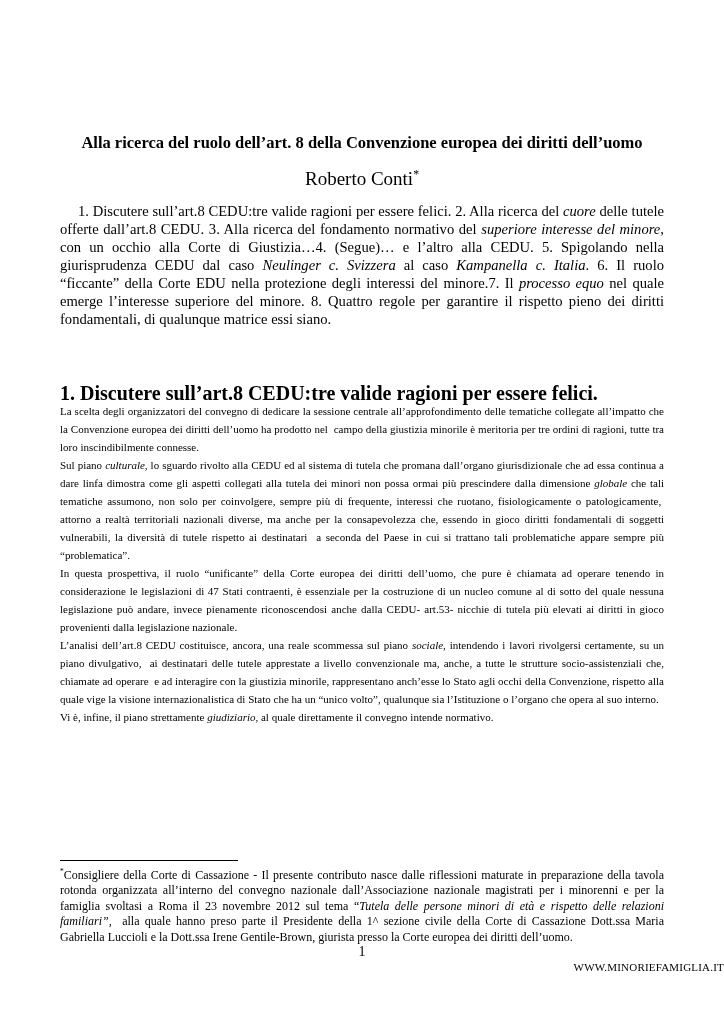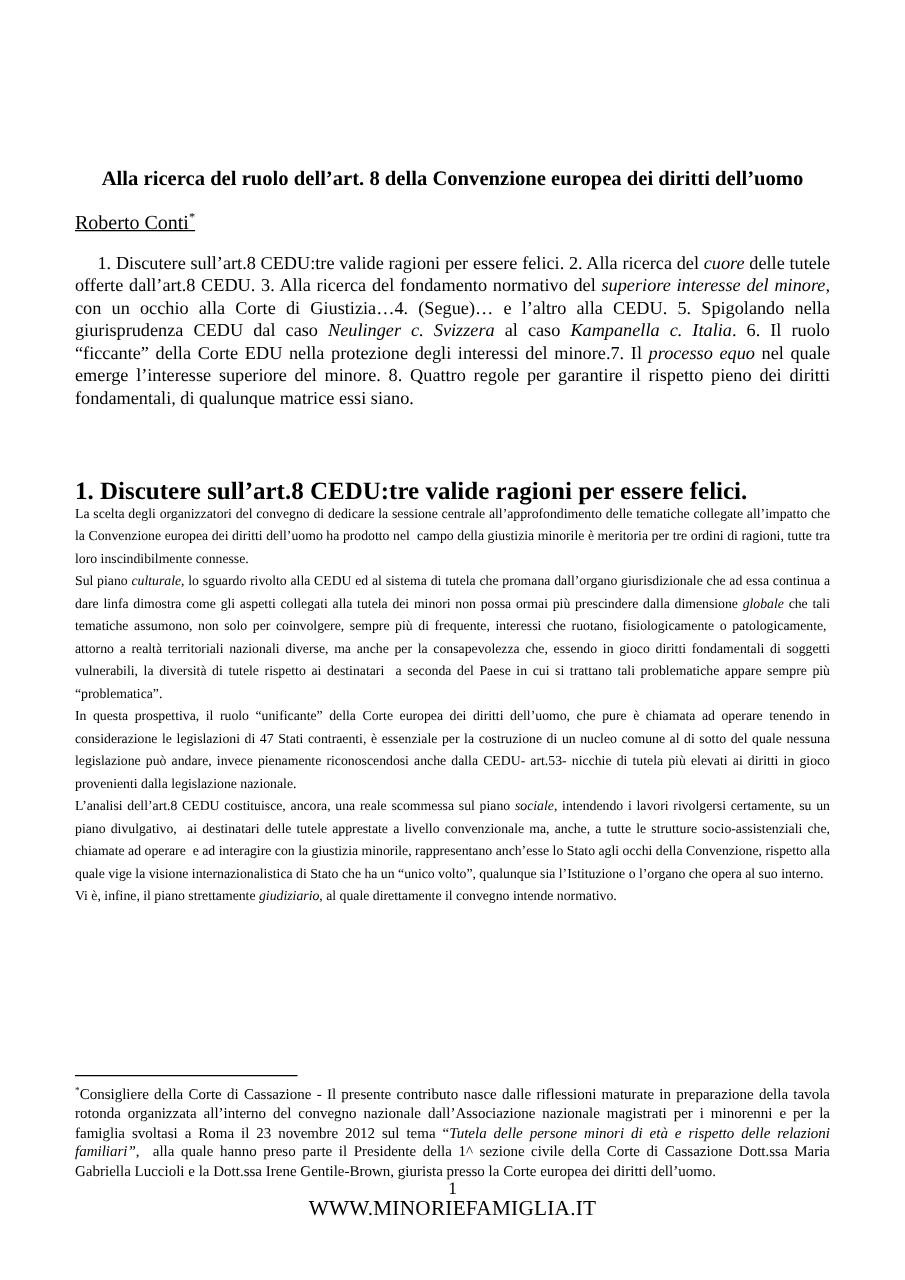--- a/index.html
+++ b/index.html
@@ -9,35 +9,35 @@
     background:#ffffff;color:#000;
     font-family:"Liberation Serif", serif;
     overflow:hidden;
   }
   .content{position:absolute;left:60px;right:60px;top:0;margin-top:46px;}
   .title{
     padding-top:86px;margin:0;
     font-size:16.5px;font-weight:bold;line-height:21px;
     text-align:center;
   }
-  .author{margin-top:17px;font-size:16px;line-height:18px;text-decoration:underline;}
+  .author{margin-top:17px;font-size:19px;line-height:18px;text-align:center;}
   .indice{margin-top:29px;font-size:14.6px;line-height:18px;font-weight:bold;text-align:center;}
   .index-para{
     margin:14px 0 0;font-size:14.6px;line-height:18px;
     text-align:justify;text-indent:18px;
   }
   .sec-heading{margin:56px 0 0;font-size:20px;line-height:18px;font-weight:bold;}
   p.body{margin:0;font-size:11px;line-height:18px;text-align:justify;}
   .it{font-style:italic;}
   .sup{vertical-align:super;font-size:0.62em;line-height:0;}
   .footnote-area{position:absolute;top:860px;left:60px;right:60px;}
   .fn-sep{width:178px;height:0;border-top:1px solid #000;}
   .fn-text{margin-top:7px;font-size:12px;line-height:15.4px;text-align:justify;}
   .page-number{position:absolute;top:944px;left:0;width:724px;text-align:center;font-size:14px;line-height:15px;}
-  .site{position:absolute;top:960px;left:0;width:724px;text-align:center;font-size:17px;line-height:14px;letter-spacing:0.2px;}
+  .site{position:absolute;top:960px;left:0;width:724px;text-align:right;font-size:11px;line-height:14px;letter-spacing:0.2px;}
 </style>
 </head>
 <body>
 
 <div class="page">
   <div class="content">
 
     <h1 class="title">
       <div>Alla ricerca del ruolo dell’art. 8 della Convenzione europea dei diritti dell’uomo</div>
     </h1>

